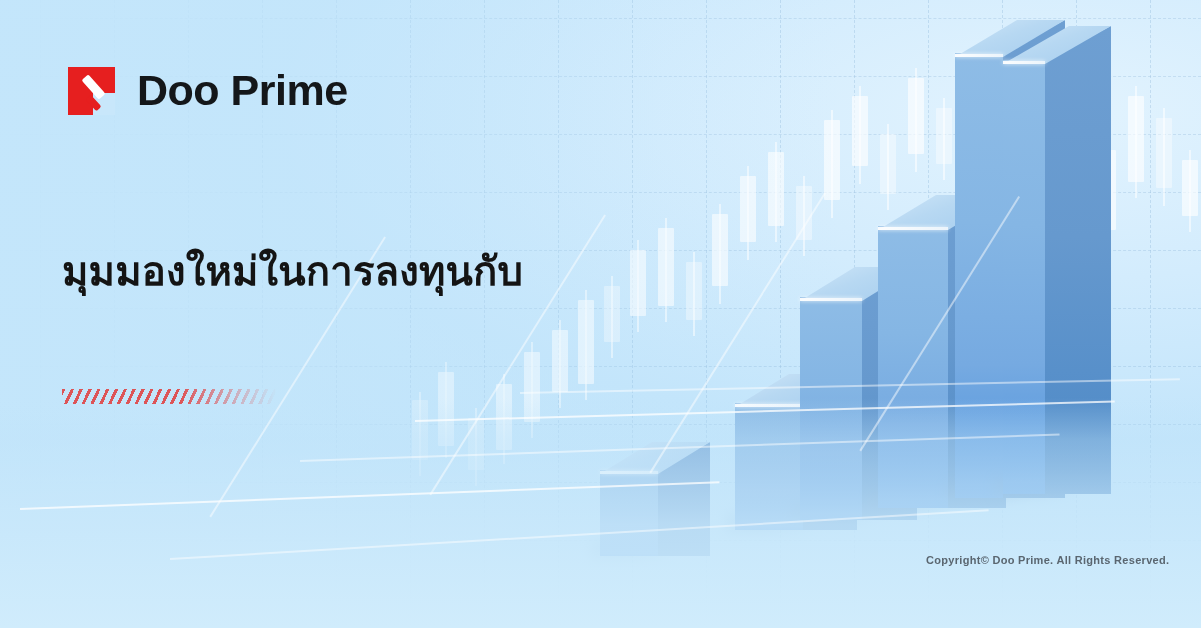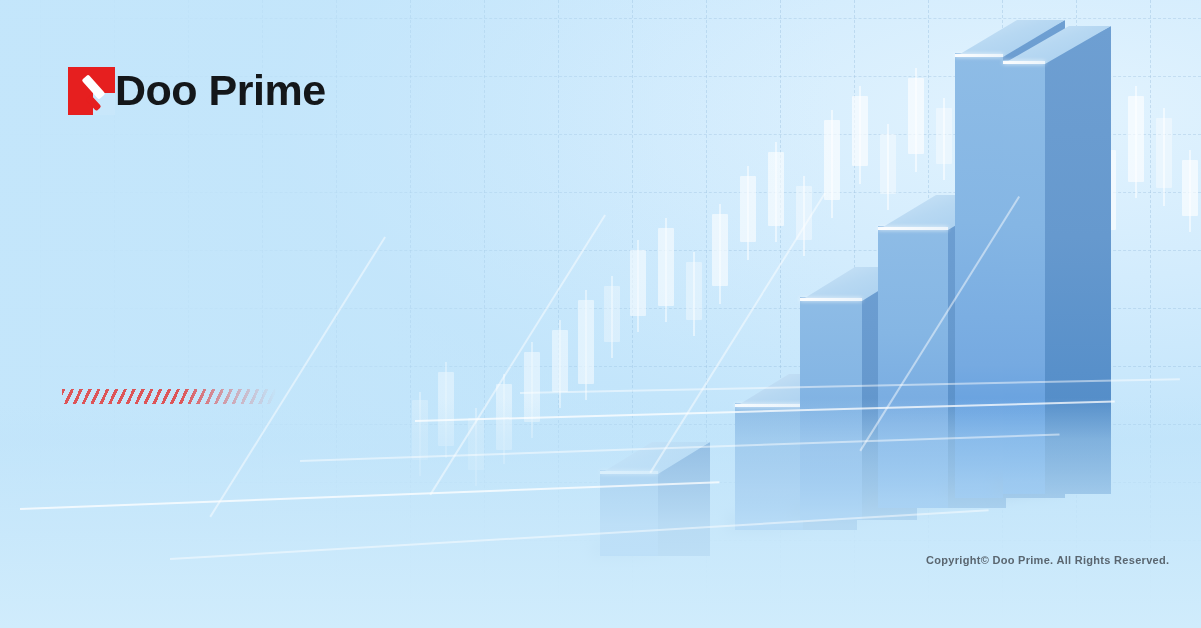--- a/index.html
+++ b/index.html
@@ -90,21 +90,21 @@
     box-shadow:0 0 4px rgba(255,255,255,.8);
   }
   .bar .shadow{
     position:absolute;
     background:radial-gradient(60% 100% at 20% 50%, rgba(84,132,180,.38), rgba(84,132,180,0) 75%);
     filter:blur(5px);
     pointer-events:none;
   }
 
   
-  .logo{position:absolute;display:flex;align-items:center;gap:0;}
+  .logo{position:absolute;display:flex;align-items:center;gap:22px;}
   .logo-mark{position:relative;width:47px;height:48px;background:#e61f1f;}
   .logo-mark .notch{
     position:absolute;right:0;bottom:0;width:22px;height:22px;
     background:#c8e7fb;
   }
   .logo-mark .nib1{
     position:absolute;left:21px;top:7px;width:9px;height:26px;
     background:#fff;border-radius:2px;
     transform:rotate(-42deg);transform-origin:center;
   }
@@ -344,18 +344,19 @@
   <div class="logo" style="left:68px;top:66px;">
     <div class="logo-mark">
       <div class="notch"></div>
       <div class="nib1"></div>
       <div class="nib2"></div>
     </div>
     <div class="logo-text">Doo Prime</div>
   </div>
 
   <div class="headline">
+    <div class="hl-1">มุมมองใหม่ในการลงทุนกับ</div>
   </div>
   <div class="hatch"></div>
 
   <div class="copyright">Copyright© Doo Prime. All Rights Reserved.</div>
 
 </div>
 
 </body></html>

